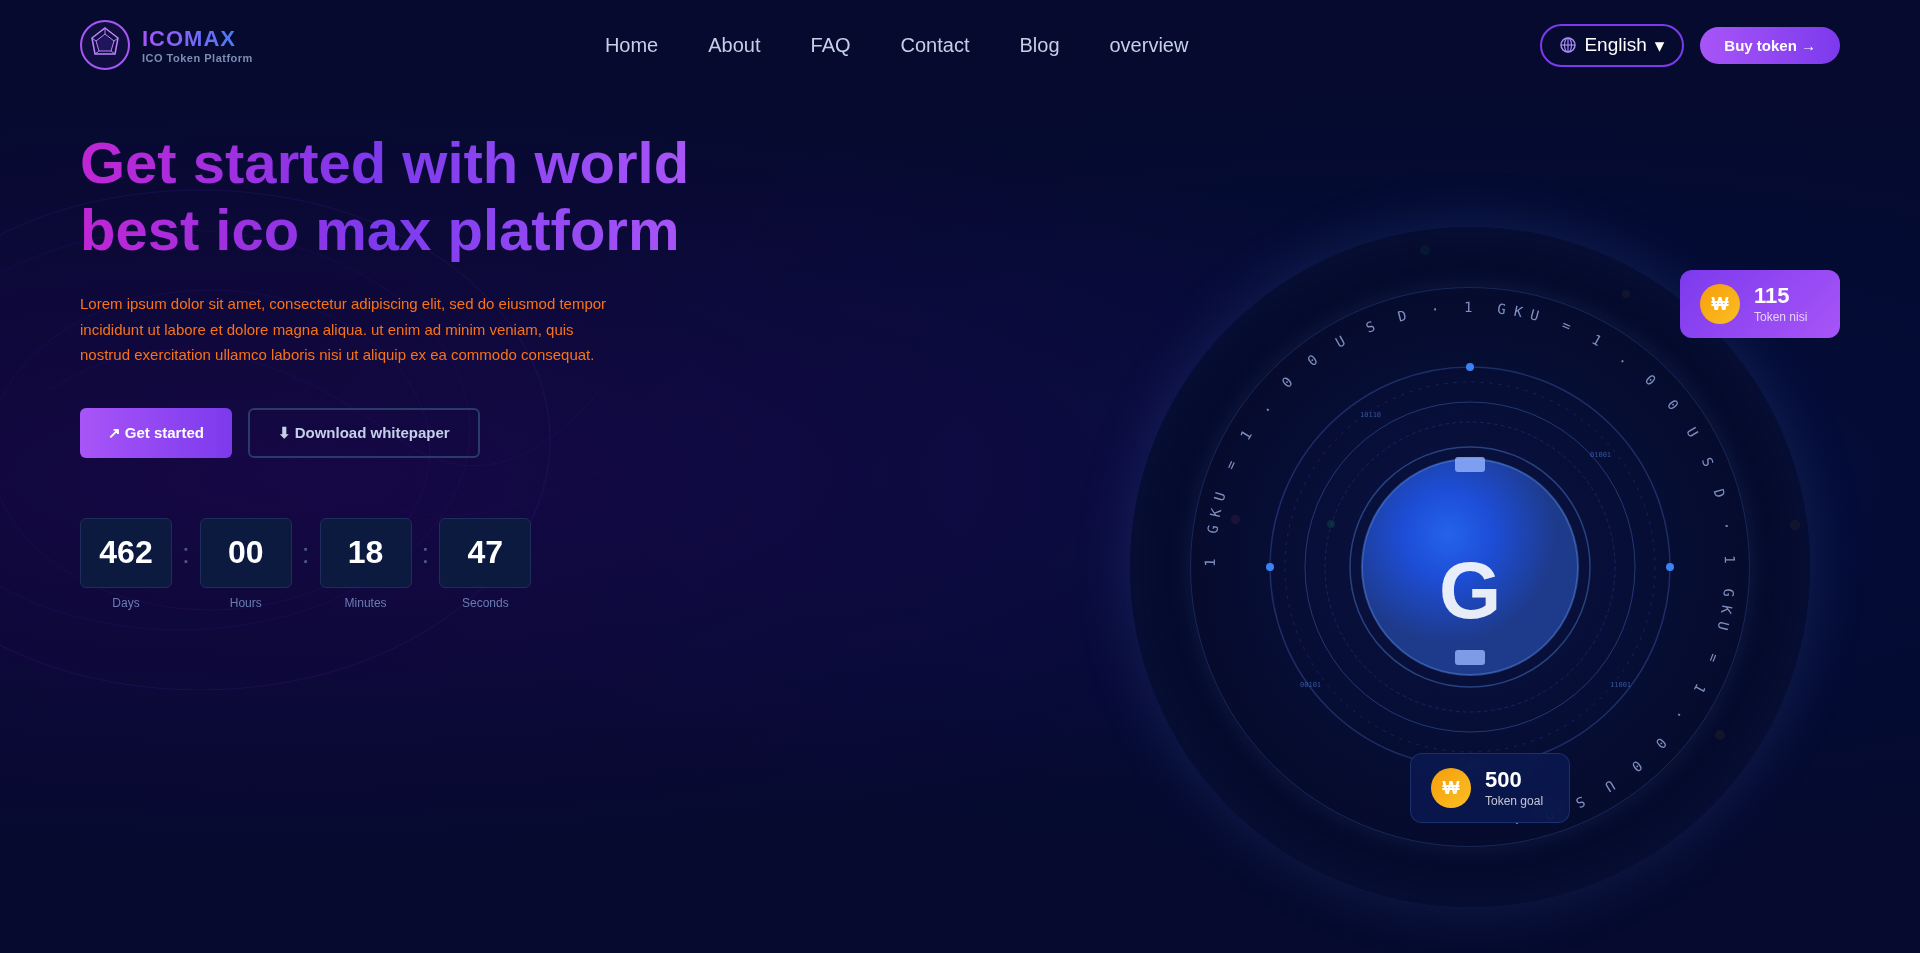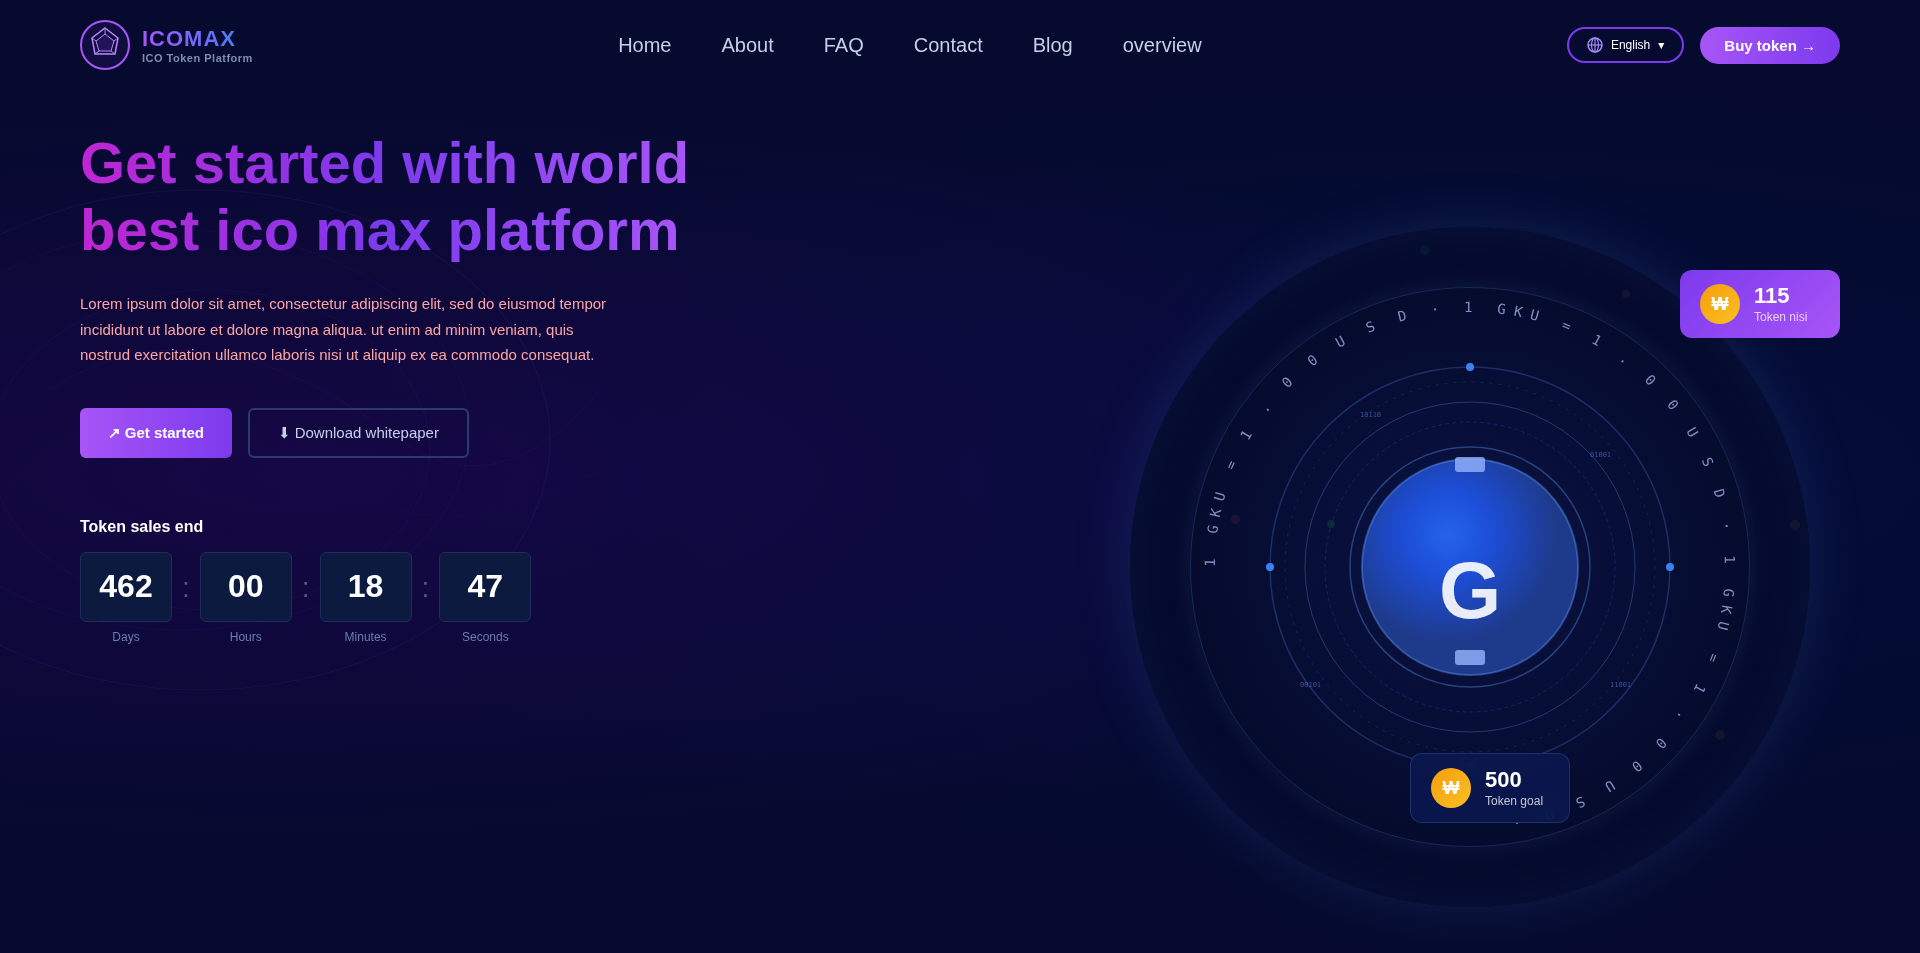--- a/index.html
+++ b/index.html
@@ -90,21 +90,21 @@
 
     .lang-btn {
       display: flex;
       align-items: center;
       gap: 8px;
       background: transparent;
       border: 2px solid #7c3aed;
       border-radius: 25px;
       color: #fff;
       padding: 8px 18px;
-      font-size: 12px;
+      font-size: 19px;
       cursor: pointer;
     }
 
     .buy-token-btn {
       background: linear-gradient(90deg, #a855f7, #7c3aed);
       border: none;
       border-radius: 25px;
       color: #fff;
       padding: 10px 24px;
       font-size: 15px;
@@ -137,21 +137,21 @@
       background: linear-gradient(90deg, #c026d3, #7c3aed, #a855f7);
       -webkit-background-clip: text;
       -webkit-text-fill-color: transparent;
       background-clip: text;
       margin-bottom: 28px;
     }
 
     .hero-desc {
       font-size: 15px;
       line-height: 1.7;
-      color: #fca5a5;
+      color: #f97316;
       max-width: 540px;
       margin-bottom: 40px;
     }
 
     .hero-buttons {
       display: flex;
       gap: 16px;
       margin-bottom: 60px;
     }
 
@@ -169,21 +169,21 @@
       gap: 6px;
     }
 
     .btn-secondary {
       background: transparent;
       border: 2px solid #2a3a6a;
       border-radius: 6px;
       color: #c5d0e8;
       padding: 14px 28px;
       font-size: 15px;
-      font-weight: 400;
+      font-weight: 700;
       cursor: pointer;
       display: flex;
       align-items: center;
       gap: 6px;
     }
 
     
     .countdown-label {
       font-size: 16px;
       font-weight: 600;
@@ -436,21 +436,20 @@
     <div class="hero-buttons">
       <button class="btn-primary">
         <span>↗ Get started</span>
       </button>
       <button class="btn-secondary">
         <span>⬇ Download whitepaper</span>
       </button>
     </div>
 
     <div>
-      <div class="countdown-label">Token sales end</div>
       <div class="countdown">
         <div class="countdown-unit">
           <div class="countdown-box">462</div>
           <div class="countdown-name">Days</div>
         </div>
         <span class="countdown-sep">:</span>
         <div class="countdown-unit">
           <div class="countdown-box">00</div>
           <div class="countdown-name">Hours</div>
         </div>

